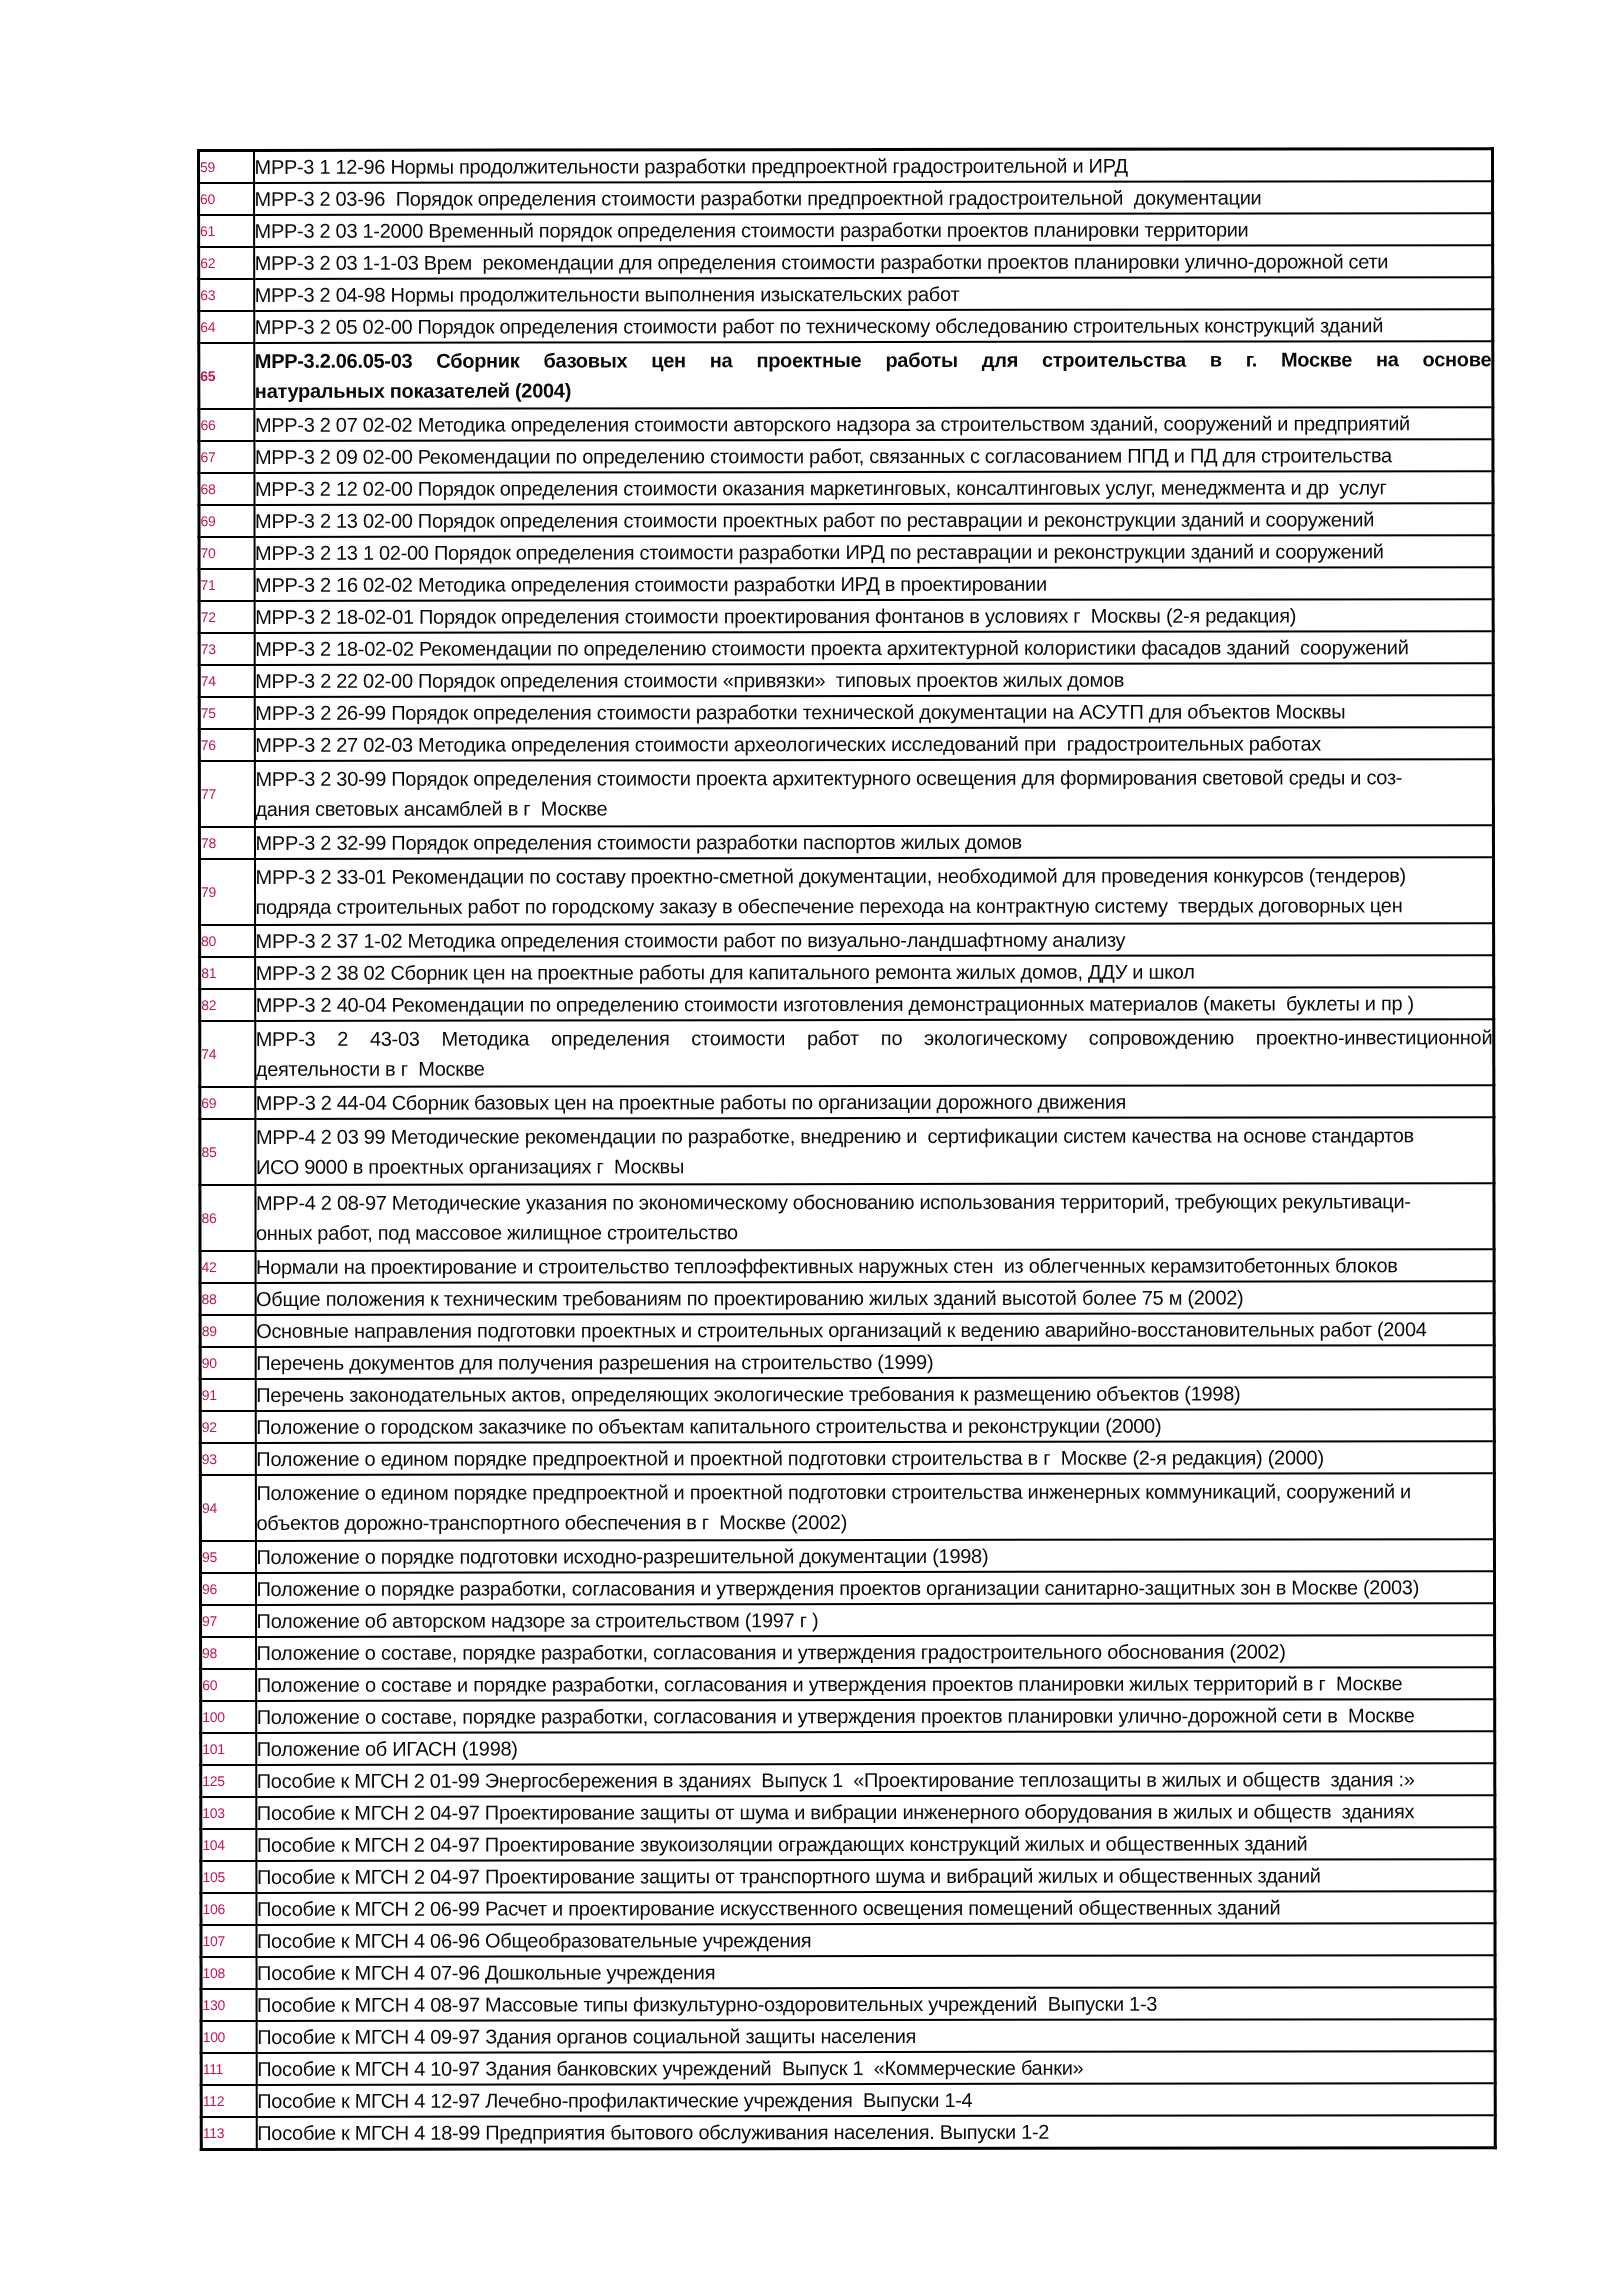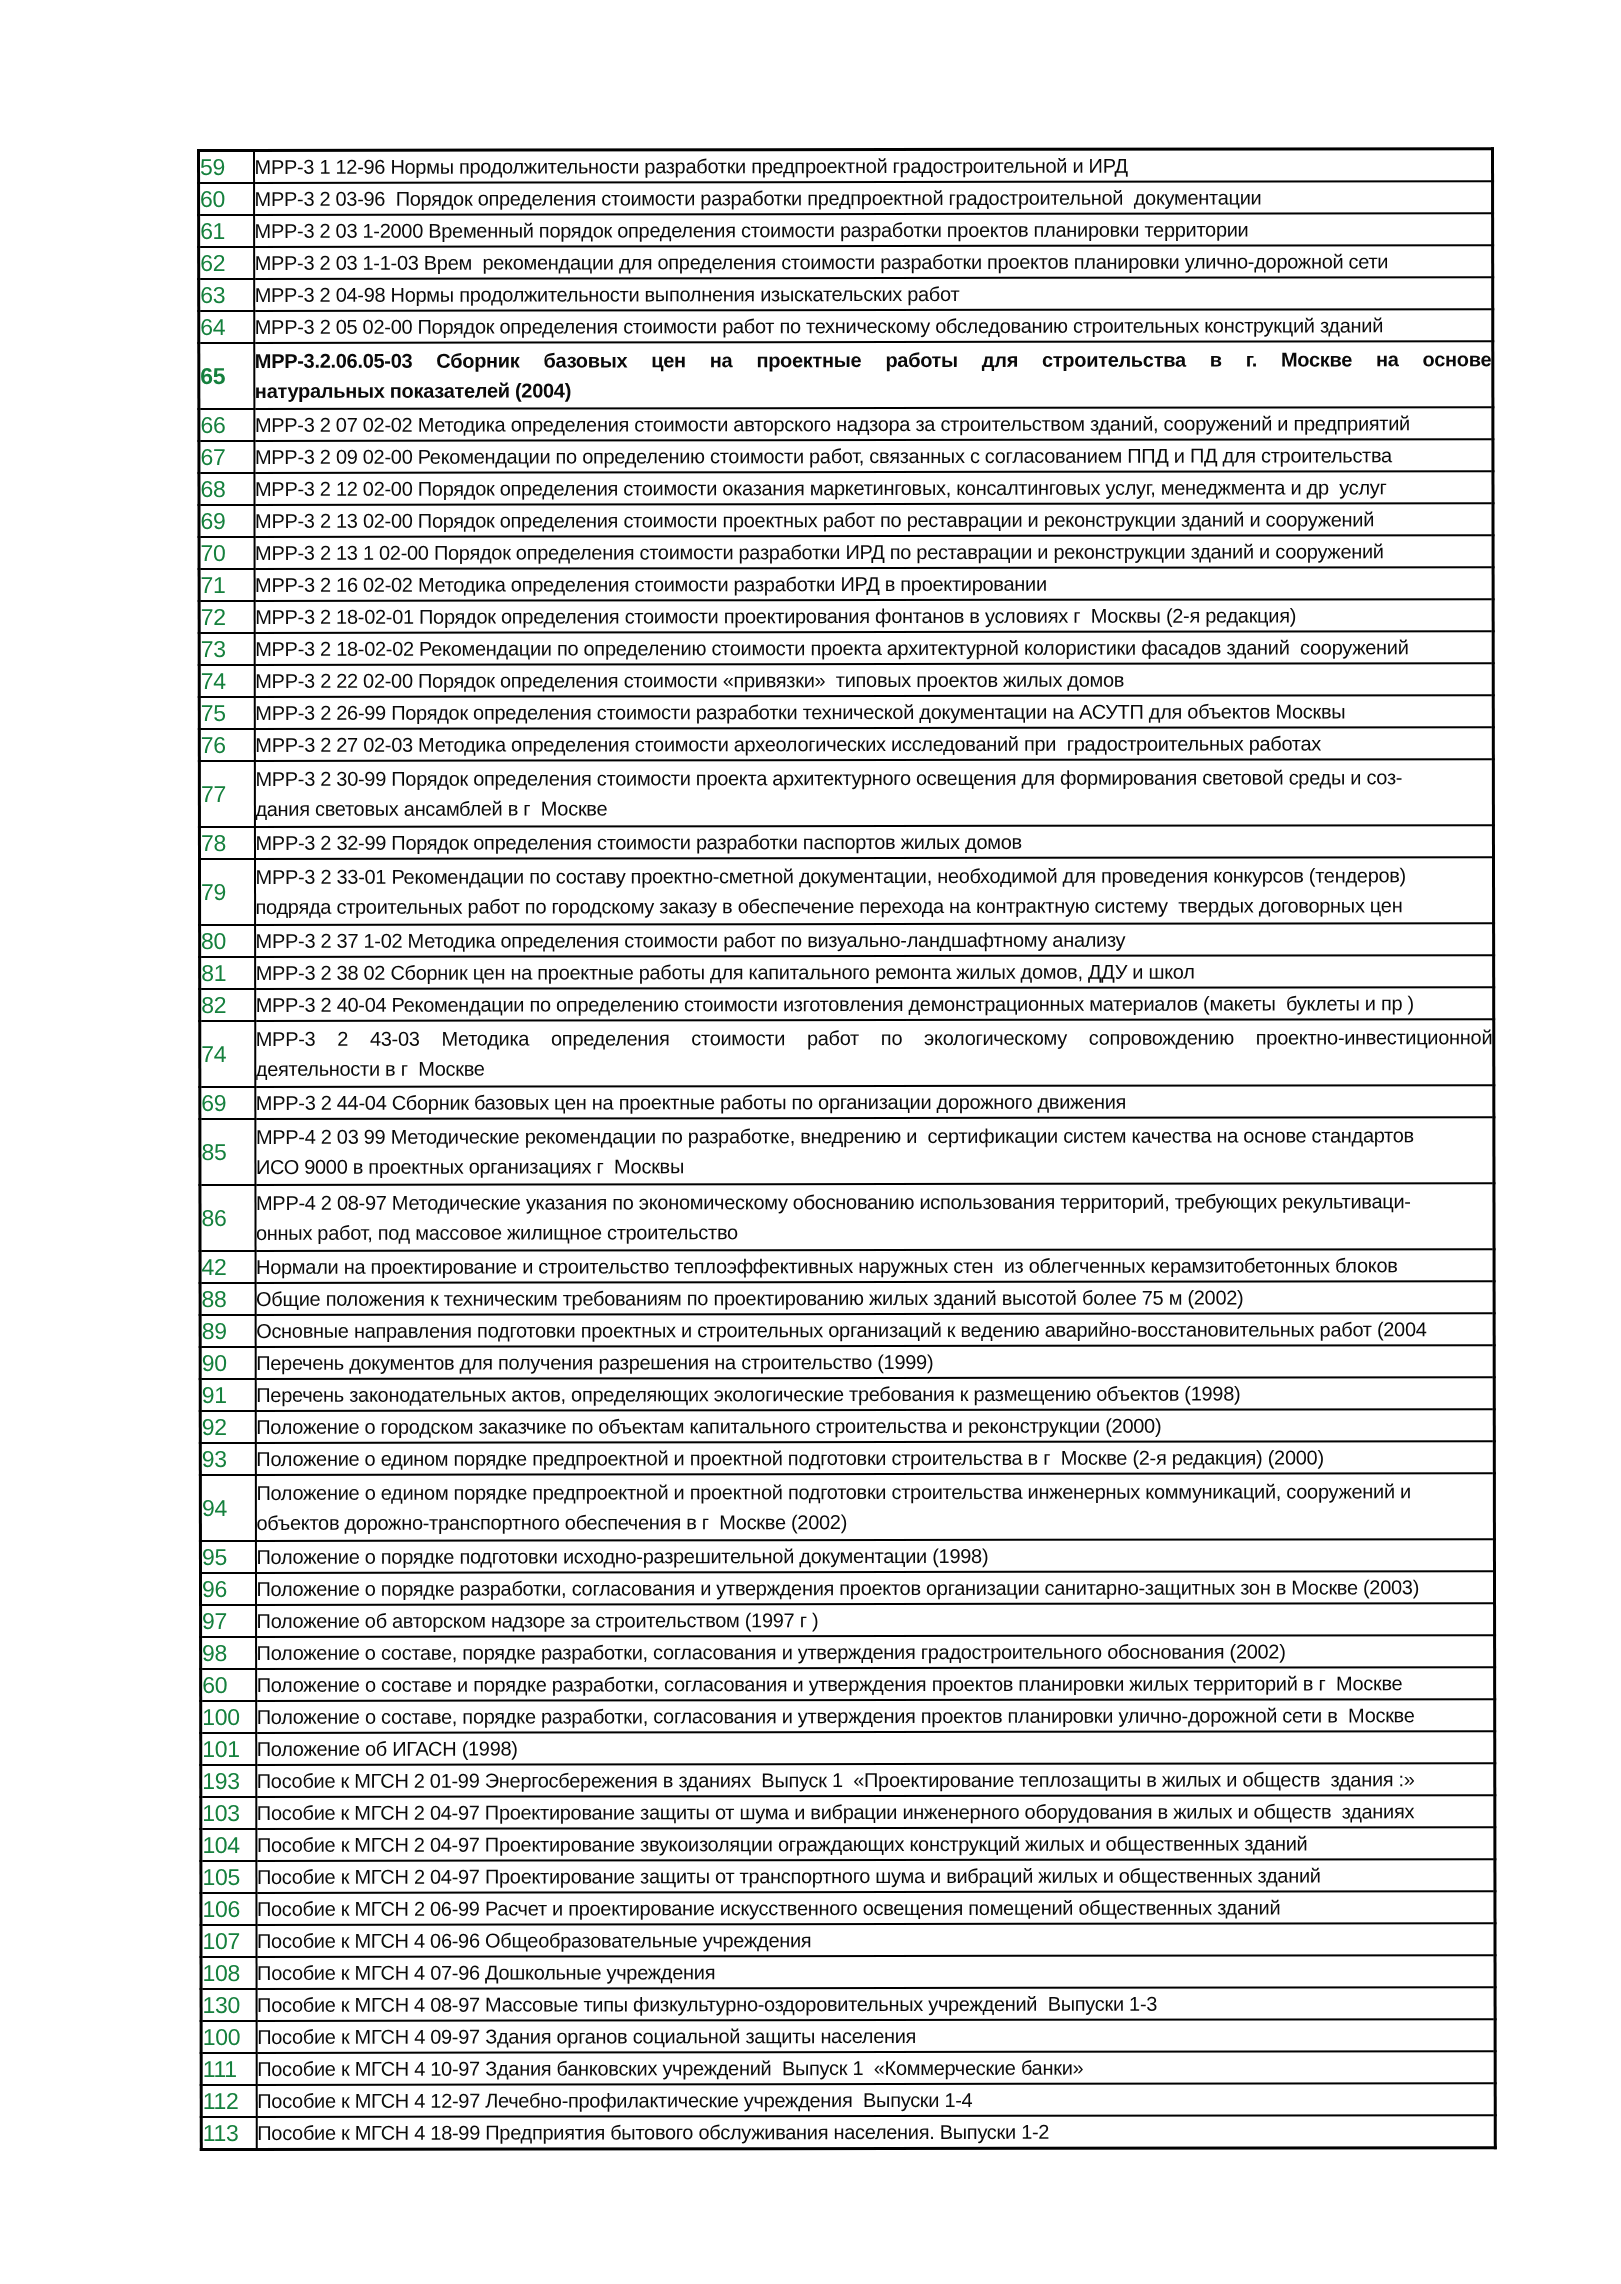--- a/index.html
+++ b/index.html
@@ -31,23 +31,23 @@
     border: 3.9px solid #000000;
   }
   table.doc-table col.c-num { width: 55px; }
   table.doc-table td {
     border: 2.6px solid #000000;
     vertical-align: middle;
     padding: 0;
   }
   td.num {
     padding-left: 6.5px;
-    font-size: 23px;
+    font-size: 14px;
     letter-spacing: -0.3px;
-    color: #15803d;
+    color: #be185d;
   }
   td.title {
     padding-left: 7.8px;
     padding-right: 3.9px;
   }
   tr.row-single { height: 32px; }
   tr.row-double { height: 66px; }
   .line {
     font-size: 20px;
     line-height: 30px;
@@ -335,21 +335,21 @@
               <div class="line">Положение о составе, порядке разработки, согласования и утверждения проектов планировки улично-дорожной сети в  Москве</div>
             </td>
   </tr>
           <tr class="row-single">
     <td class="num">101</td>
     <td class="title">
               <div class="line">Положение об ИГАСН (1998)</div>
             </td>
   </tr>
           <tr class="row-single">
-    <td class="num">193</td>
+    <td class="num">125</td>
     <td class="title">
               <div class="line">Пособие к МГСН 2 01-99 Энергосбережения в зданиях  Выпуск 1  «Проектирование теплозащиты в жилых и обществ  здания :»</div>
             </td>
   </tr>
           <tr class="row-single">
     <td class="num">103</td>
     <td class="title">
               <div class="line">Пособие к МГСН 2 04-97 Проектирование защиты от шума и вибрации инженерного оборудования в жилых и обществ  зданиях</div>
             </td>
   </tr>

